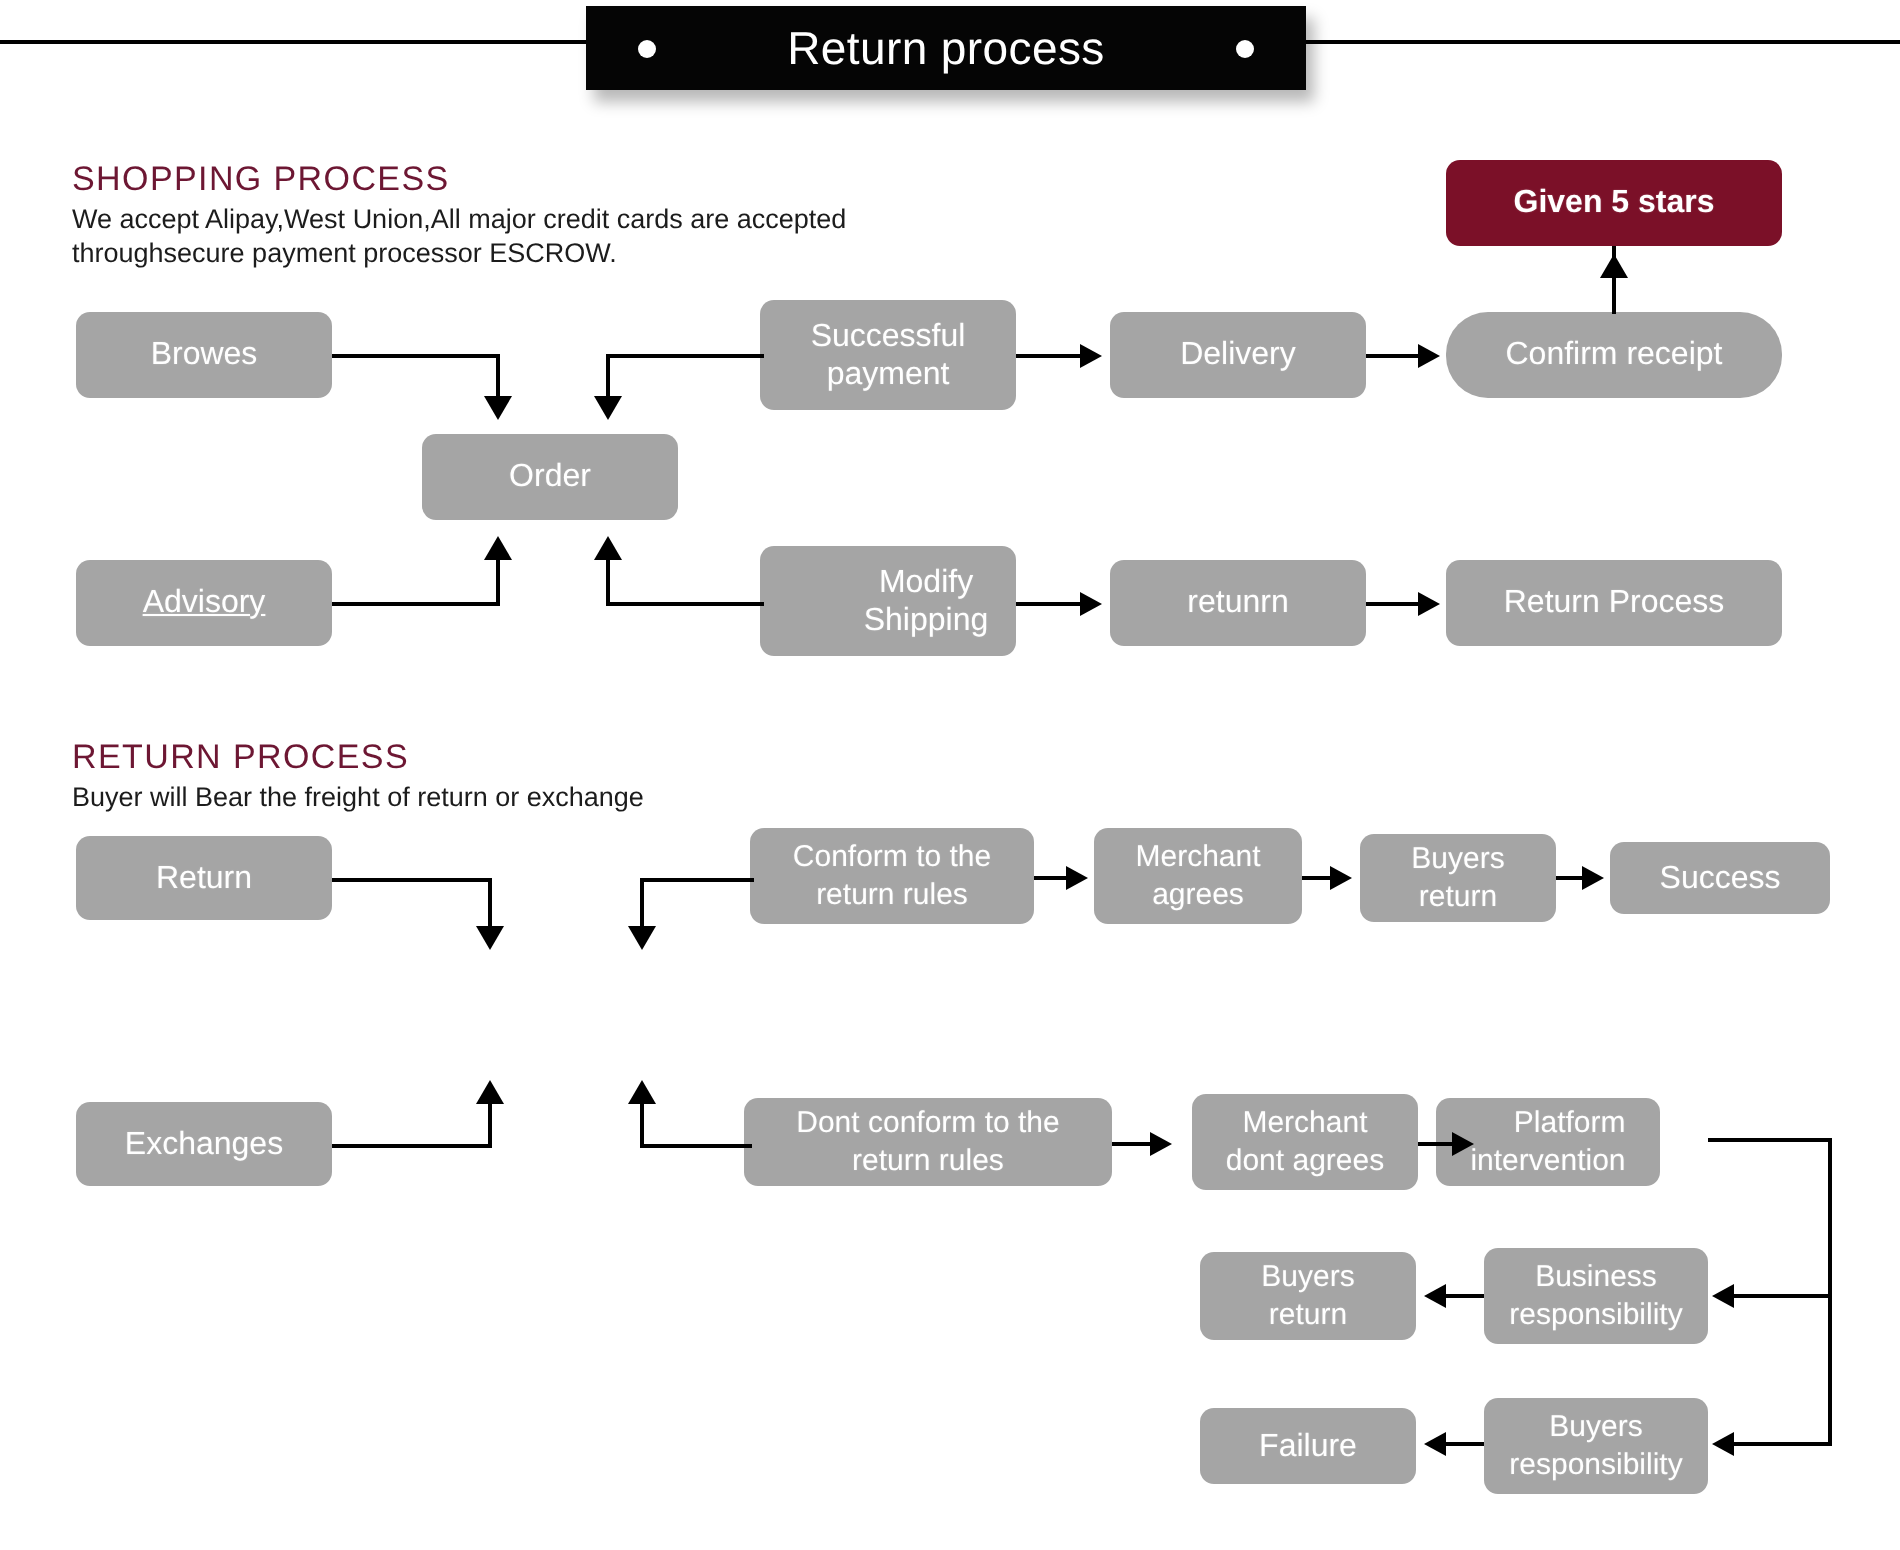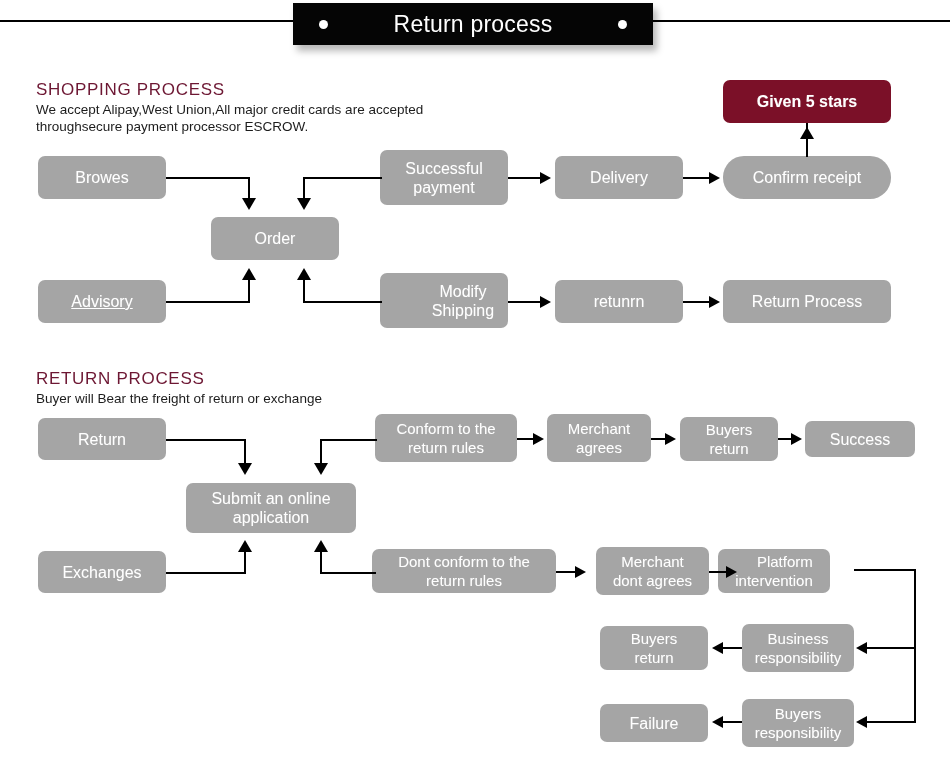--- a/index.html
+++ b/index.html
@@ -199,22 +199,20 @@
   <div class="arrow right" style="left:540px; top:296px;"></div>
 
   <div class="ln h" style="left:683px; top:301px; width:29px;"></div>
   <div class="arrow right" style="left:709px; top:296px;"></div>
 
   <div class="sec-title" style="left:36px; top:369px;">RETURN PROCESS</div>
   <div class="sec-desc" style="left:36px; top:390px; width:560px;">Buyer will Bear the freight of return or exchange</div>
 
   <div class="box" style="left:38px; top:418px; width:128px; height:42px;">Return</div>
 
-  <div class="box" style="left:186px; top:483px; width:170px; height:50px; white-space:pre-line;">Submit an online
-application</div>
 
   <div class="box small" style="left:375px; top:414px; width:142px; height:48px; white-space:pre-line;">Conform to the
 return rules</div>
 
   <div class="box small" style="left:547px; top:414px; width:104px; height:48px; white-space:pre-line;">Merchant
 agrees</div>
 
   <div class="box small" style="left:680px; top:417px; width:98px; height:44px; white-space:pre-line;">Buyers
 return</div>
 

